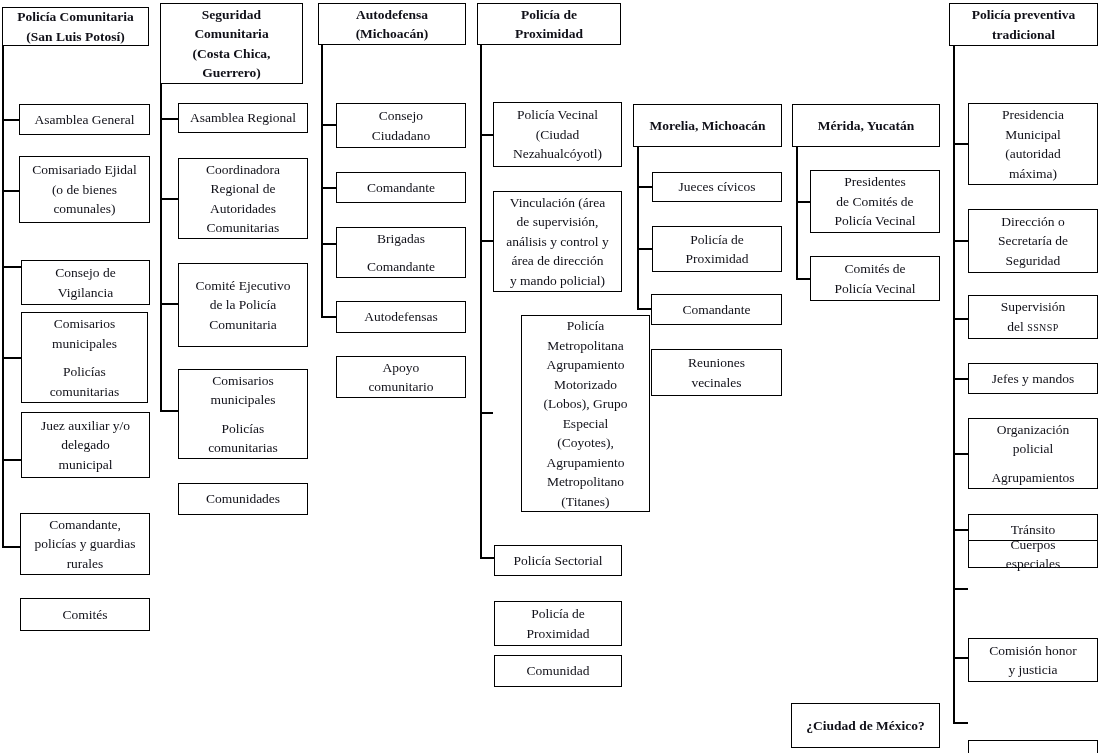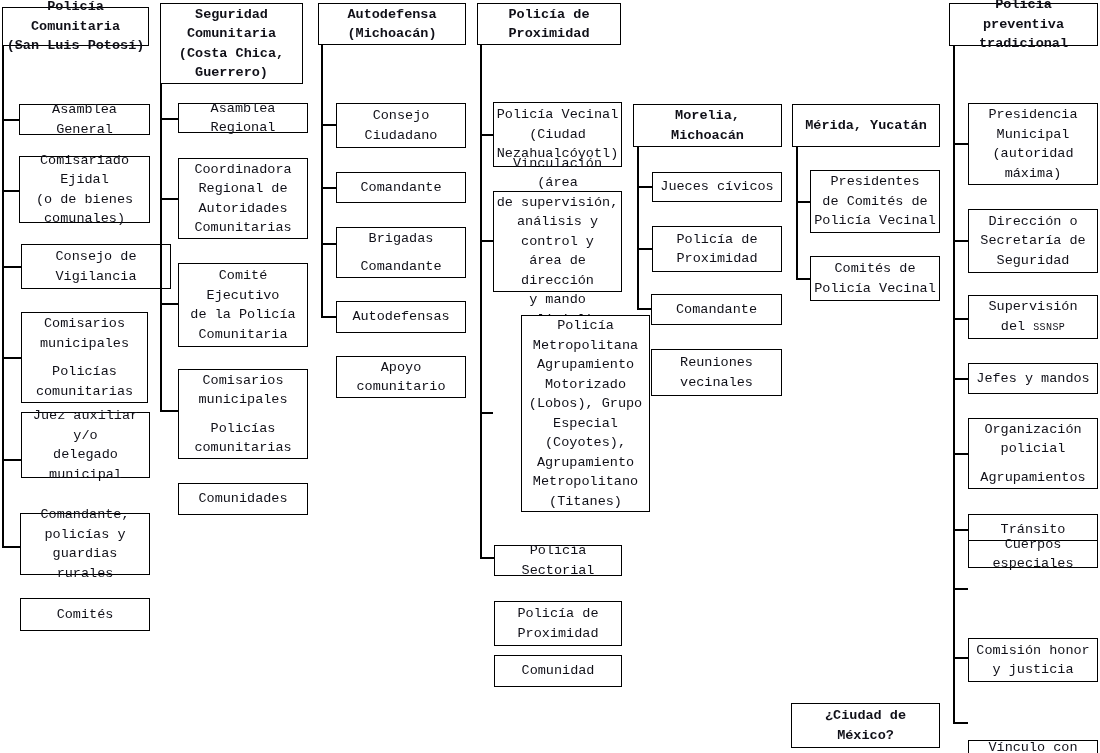--- a/index.html
+++ b/index.html
@@ -1,19 +1,19 @@
 <!DOCTYPE html>
 <html><head>
 <meta charset="utf-8">
 <style>
   * { margin:0; padding:0; box-sizing:border-box; }
   html,body { background:#ffffff; }
   #canvas {
     position:relative; width:1100px; height:753px; background:#ffffff;
-    font-family:Liberation Mono, monospace; color:#101018; overflow:hidden;
+    font-family:Liberation Serif, serif; color:#101018; overflow:hidden;
   }
   .box {
     position:absolute; border:1.5px solid #000; background:#fff;
     display:flex; flex-direction:column; align-items:center; justify-content:center;
     text-align:center; font-size:13.5px; line-height:19.5px;
     white-space:pre-line; padding:0 2px;
   }
   .hdr { font-weight:bold; }
   .p2 { margin-top:9px; }
   .sc { font-size:10px; letter-spacing:.4px; }
@@ -32,21 +32,21 @@
   <div class="hl" style="left:2px;top:119px;width:17px"></div>
   <div class="hl" style="left:2px;top:190px;width:17px"></div>
   <div class="hl" style="left:2px;top:266px;width:19px"></div>
   <div class="hl" style="left:2px;top:357px;width:19px"></div>
   <div class="hl" style="left:2px;top:459px;width:19px"></div>
   <div class="hl" style="left:2px;top:546px;width:18px"></div>
   <div class="box" style="left:19px;top:104px;width:131px;height:31px"><span>Asamblea General</span></div>
   <div class="box" style="left:19px;top:156px;width:131px;height:67px"><span>Comisariado Ejidal
 (o de bienes
 comunales)</span></div>
-  <div class="box" style="left:21px;top:244px;width:150px;height:45px"><span>Consejo de
+  <div class="box" style="left:21px;top:260px;width:129px;height:45px"><span>Consejo de
 Vigilancia</span></div>
   <div class="box" style="left:21px;top:312px;width:127px;height:91px"><span>Comisarios
 municipales</span><span class="p2">Policías
 comunitarias</span></div>
   <div class="box" style="left:21px;top:412px;width:129px;height:66px"><span>Juez auxiliar y/o
 delegado
 municipal</span></div>
   <div class="box" style="left:20px;top:513px;width:130px;height:62px"><span>Comandante,
 policías y guardias
 rurales</span></div>

